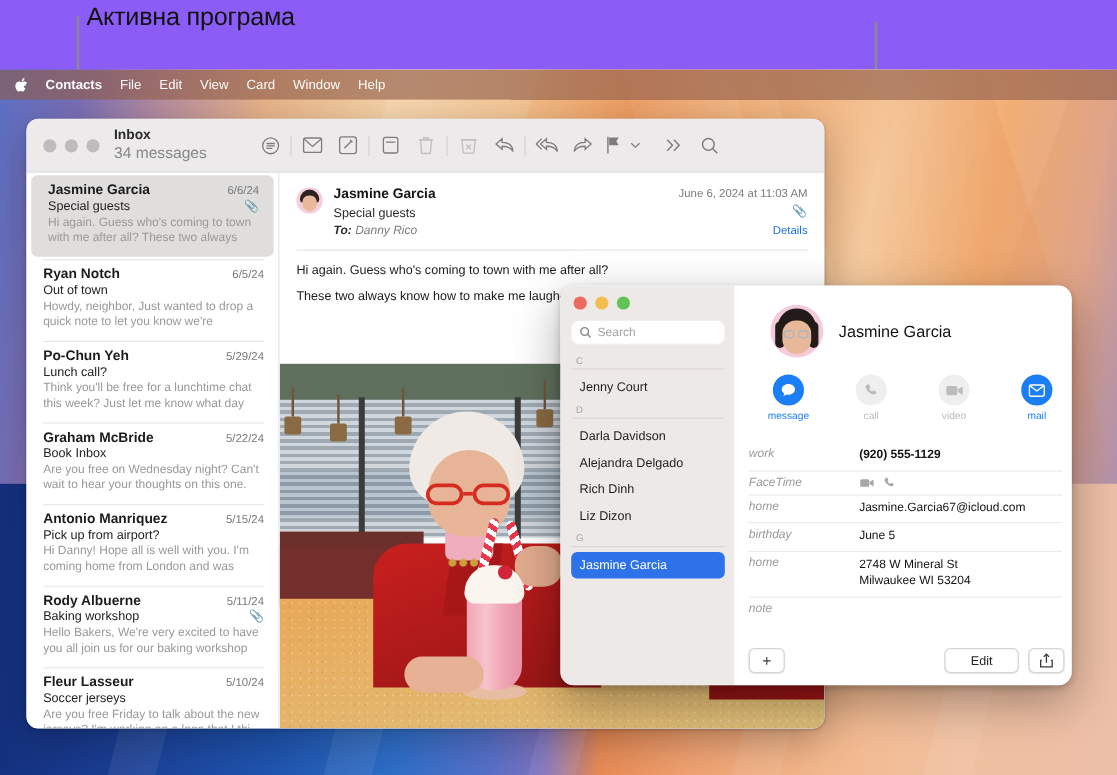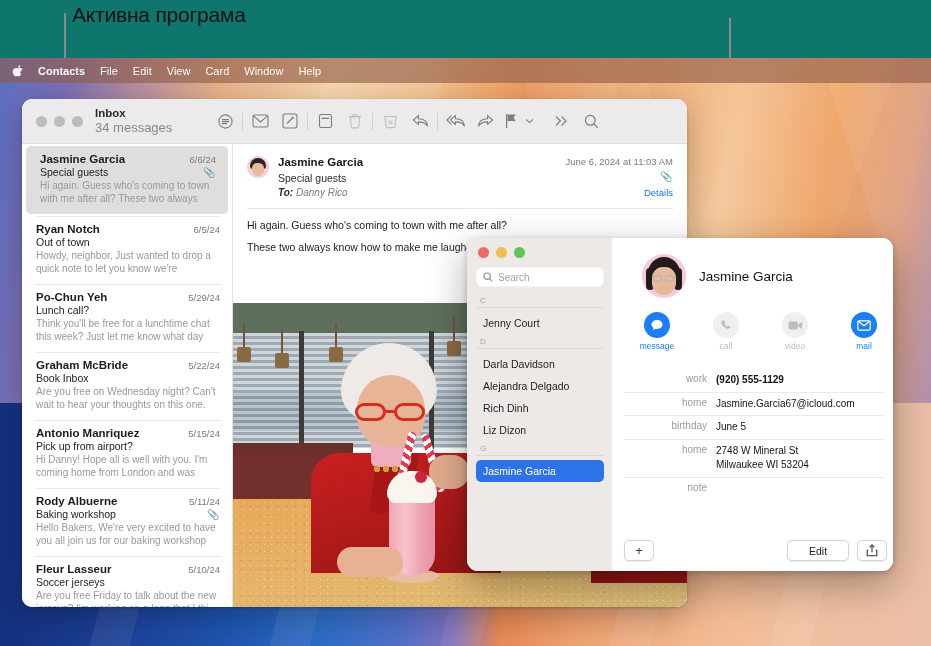--- a/index.html
+++ b/index.html
@@ -2,21 +2,21 @@
 <html><head>
 <meta charset="utf-8">
 <style>
   * { box-sizing: border-box; margin: 0; padding: 0; }
   html, body {
     width: 931px; height: 646px;
     font-family: "Liberation Sans", sans-serif;
     background: #ffffff;
     overflow: hidden;
   }
-  #root { position: relative; width: 931px; height: 646px; background: #0f766e; }
+  #root { position: relative; width: 931px; height: 646px; background: #8b5cf6; }
 
   
   .callout-label {
     position: absolute;
     font-size: 21px;
     color: #111;
     white-space: nowrap;
     letter-spacing: -0.2px;
   }
   .leader {
@@ -305,22 +305,22 @@
   }
   .c-act.on .circ { background: #1b7ef5; }
   .c-act.off .circ { background: #f0efef; color: #bdbbbb; }
   .c-act .lbl { font-size: 8.5px; }
   .c-act.on .lbl { color: #1b7ef5; }
   .c-act.off .lbl { color: #bdbbbb; }
 
   #c-fields { padding-left: 2px; }
   .c-field { display: flex; padding: 4px 0 4px 0; border-bottom: 1px solid #eceaea; }
   .c-field .k {
-    width: 92px; flex: none; text-align: right; padding-right: 9px;
-    font-size: 10px; color: #9b9999;
+    width: 92px; flex: none; padding-right: 9px;
+    font-size: 10px; color: #9b9999; font-style: italic;
   }
   .c-field .v { font-size: 10px; color: #131313; line-height: 1.45; display: flex; gap: 7px; align-items: center; }
   .c-field .v.b { font-weight: bold; }
   .c-field.note { border-bottom: none; }
 
   #c-footer {
     position: absolute; left: 0; right: 14px; bottom: 10px;
     display: flex; align-items: center; justify-content: space-between;
     padding-left: 12px;
   }
@@ -708,20 +708,36 @@
         </div>
       </div>
 
       <div id="c-fields">
 
         <div class="c-field">
           <div class="k">work</div>
           <div class="v b">(920) 555-1129</div>
         </div>
 
+        <div class="c-field">
+          <div class="k">FaceTime</div>
+          <div class="v">
+            <span style="color:#a8a6a6;">
+              <svg width="13" height="9" viewBox="0 0 15 11" fill="currentColor">
+                <rect x="0.6" y="1.6" width="9.2" height="7.8" rx="1.6"></rect>
+                <path d="M10.4 4.3 14.2 2v7l-3.8-2.3z"></path>
+              </svg>
+            </span>
+            <span style="color:#a8a6a6;">
+              <svg width="11" height="11" viewBox="0 0 13 13" fill="currentColor">
+                <path d="M3.1 1.3c.4-.3 1 .1 1.2.5l.8 1.5c.2.4.1.8-.2 1l-.7.5c.4 1.1 1.4 2.1 2.5 2.6l.5-.7c.2-.3.7-.4 1.1-.2l1.5.8c.4.2.8.8.5 1.2-.6.9-1.8 1.5-2.9 1.2C4.6 9 2 6.4 1.3 3.8 1 2.9 2.2 2 3.1 1.3z"></path>
+              </svg>
+            </span>
+          </div>
+        </div>
 
         <div class="c-field">
           <div class="k">home</div>
           <div class="v">Jasmine.Garcia67@icloud.com</div>
         </div>
 
         <div class="c-field">
           <div class="k">birthday</div>
           <div class="v">June 5</div>
         </div>

